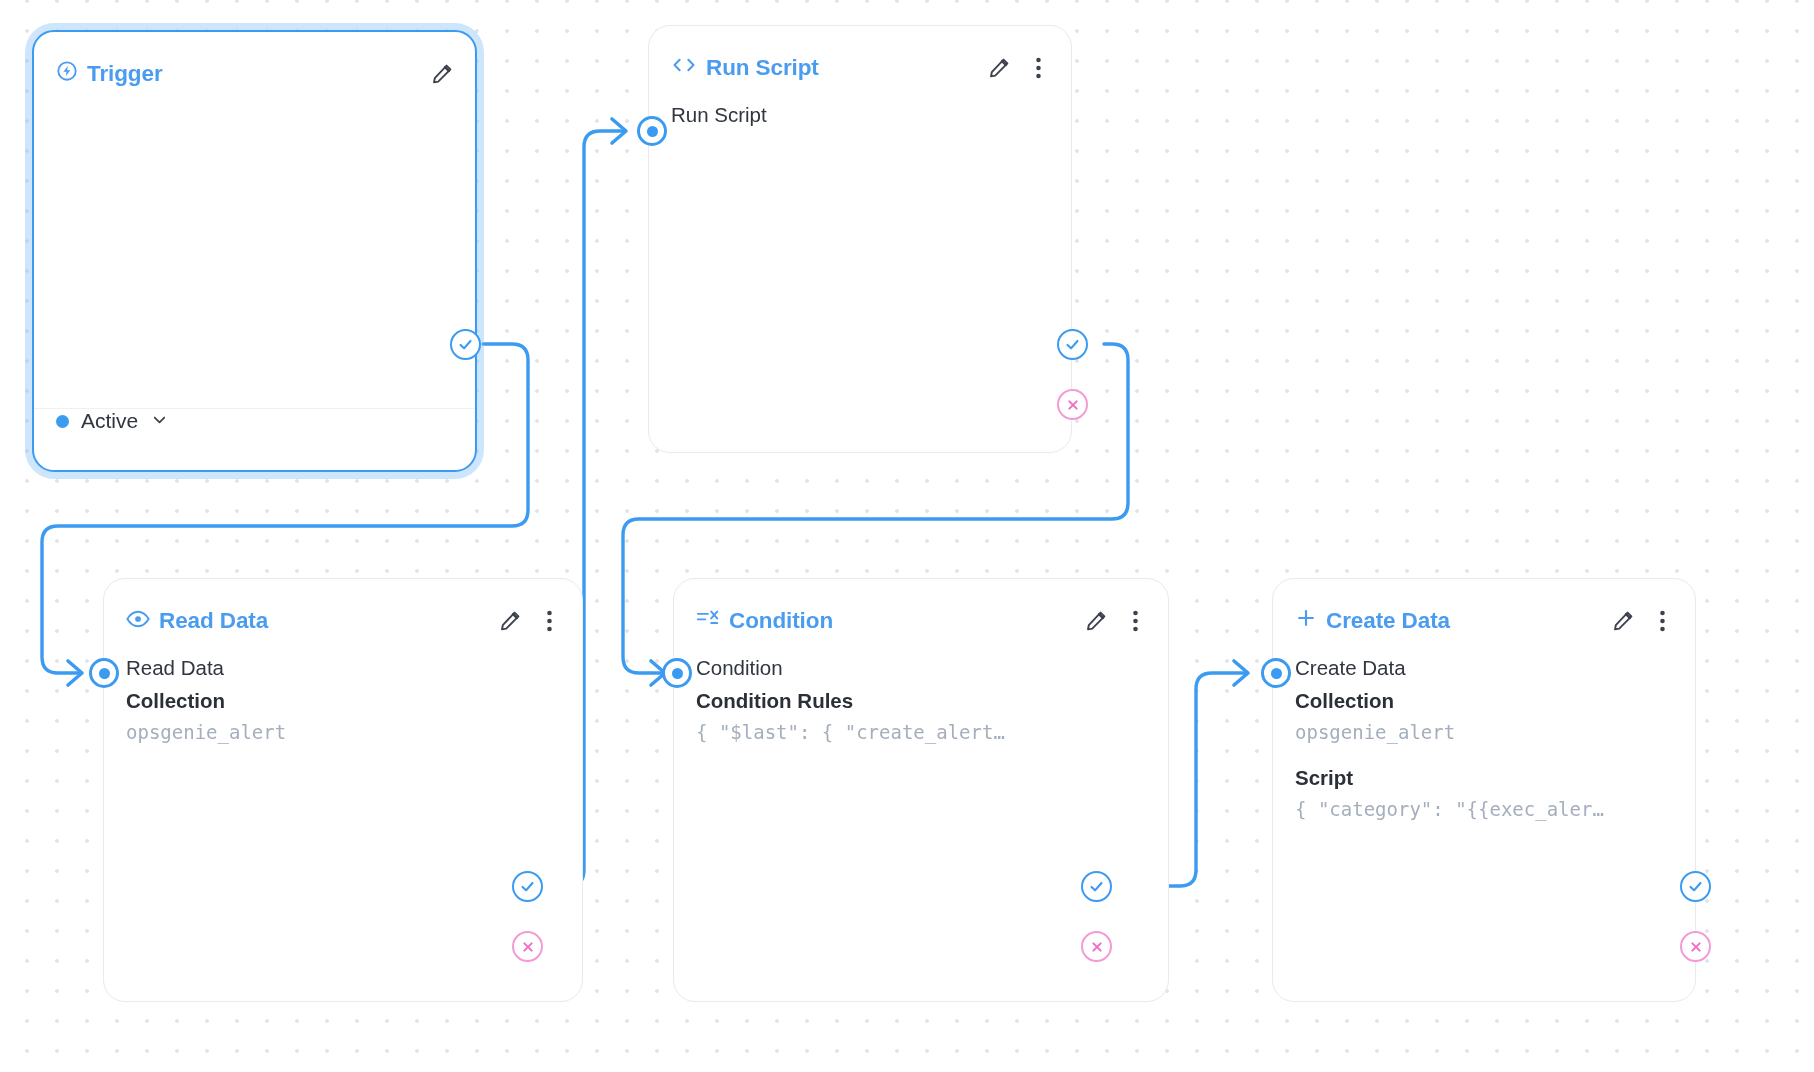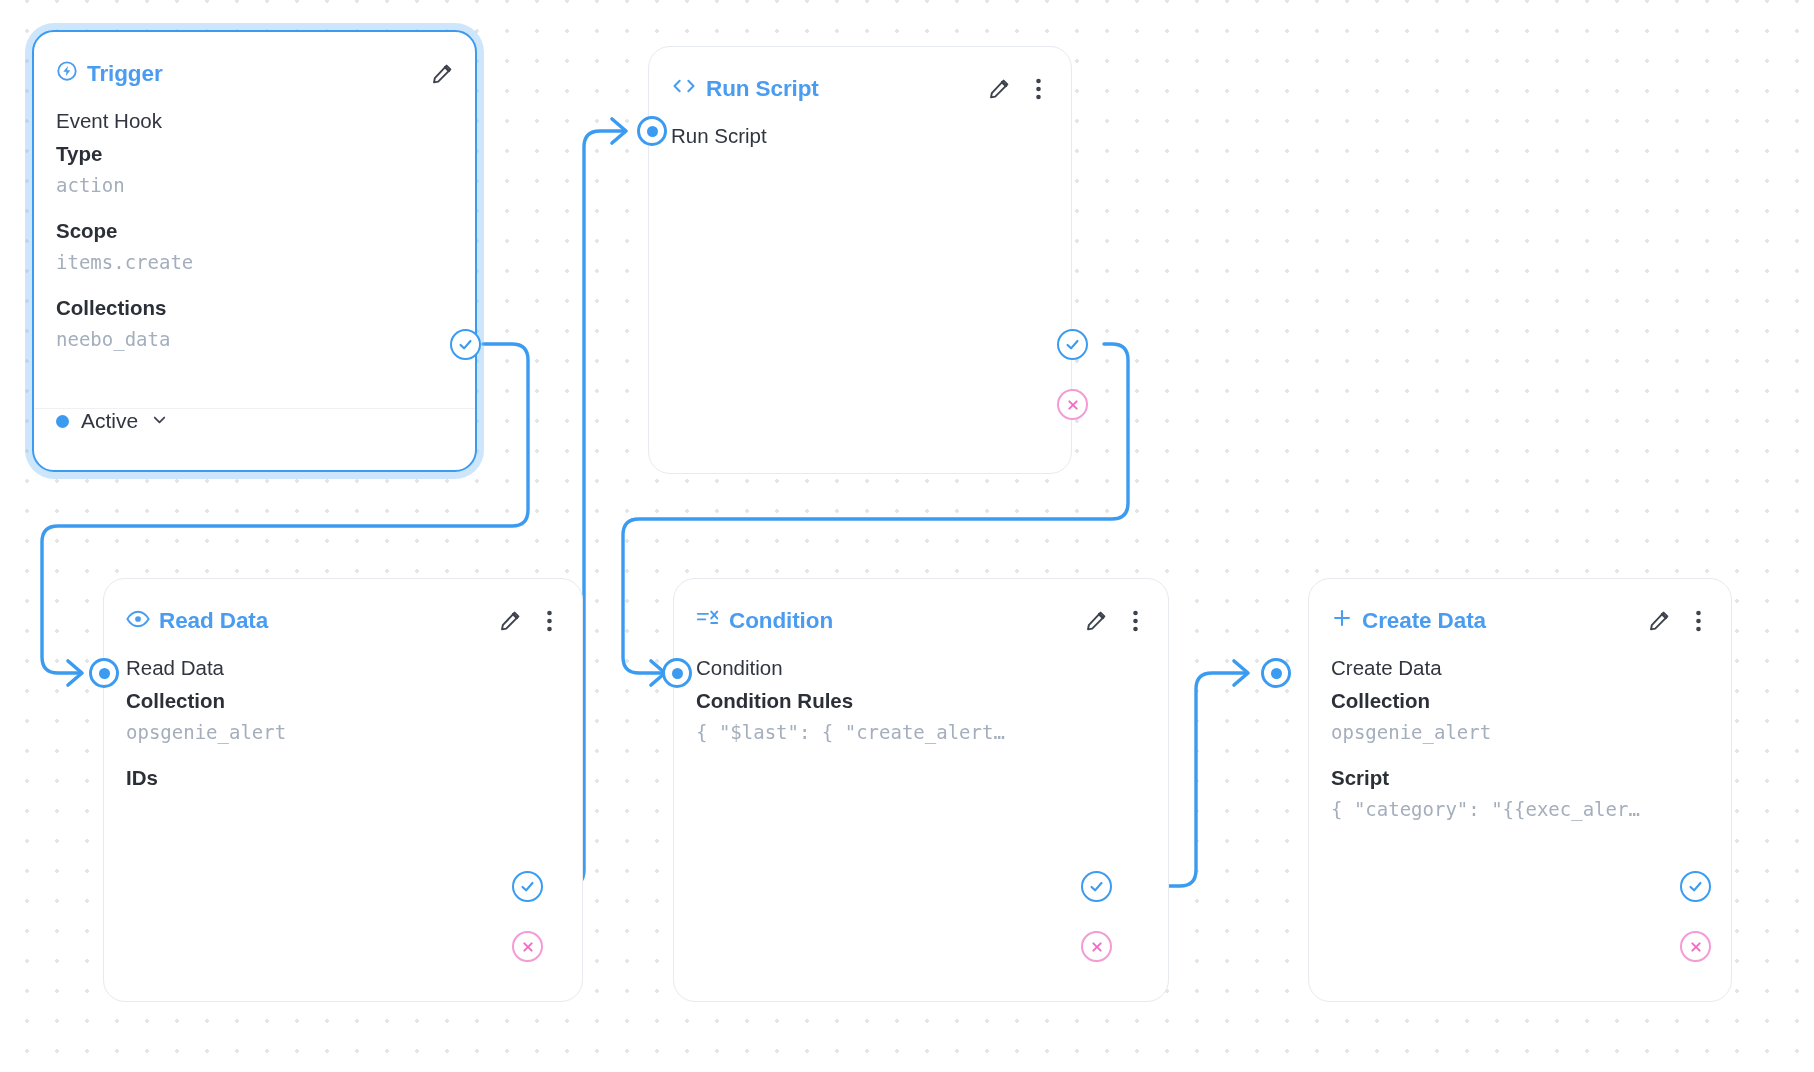--- a/index.html
+++ b/index.html
@@ -219,52 +219,41 @@
       <div class="head-actions">
         <span class="icon-btn">
           <svg width="24" height="24" viewBox="0 0 24 24" fill="none" stroke="#3d434d" stroke-width="1.9" stroke-linecap="round" stroke-linejoin="round">
             <path d="M16.6 3.6 L20.4 7.4 L8.2 19.6 L4 20.4 L4.8 16.2 Z"></path>
             <path d="M15.1 5.1 L18.9 8.9" stroke-width="2.6"></path>
           </svg>
         </span>
       </div>
     </div>
 
-    <div class="panel-body">
-      <div class="field-plain">Event Hook</div>
-      <div class="field-label">Type</div>
-      <div class="field-value">action</div>
-      <div class="field-gap"></div>
-      <div class="field-label">Scope</div>
-      <div class="field-value">items.create</div>
-      <div class="field-gap"></div>
-      <div class="field-label">Collections</div>
-      <div class="field-value">neebo_data</div>
-    </div>
 
     <div class="panel-footer">
       <div class="status-chip">
         <span class="status-dot"></span>
         <span class="status-text">Active</span>
         <span>
           <svg width="19" height="19" viewBox="0 0 24 24" fill="none" stroke="#3d434d" stroke-width="2.2" stroke-linecap="round" stroke-linejoin="round">
             <path d="M6 9.5 L12 15.5 L18 9.5"></path>
           </svg>
         </span>
       </div>
     </div>
   </div>
 
   <div class="port port-ok" style="left:450px; top:329px;">
     <svg width="17" height="17" viewBox="0 0 24 24" fill="none" stroke="#3b9bf0" stroke-width="3" stroke-linecap="round" stroke-linejoin="round">
       <path d="M5 12.6 L10 17.4 L19 7"></path>
     </svg>
   </div>
 
-  <div class="panel" style="left:648px; top:46px; width:424px; height:428px;">
+  <div class="panel" style="left:648px; top:25px; width:424px; height:428px;">
     <div class="panel-head">
       <div class="panel-title">
         <span>
           <svg width="26" height="20" viewBox="0 0 30 20" fill="none" stroke="#4a9cf0" stroke-width="2.3" stroke-linecap="round" stroke-linejoin="round">
             <path d="M10 4 L4 10 L10 16"></path>
             <path d="M20 4 L26 10 L20 16"></path>
           </svg>
         </span>
         <span>Run Script</span>
       </div>
@@ -329,21 +318,20 @@
             <circle cx="2.5" cy="19" r="2.3"></circle>
           </svg>
         </span>
       </div>
     </div>
     <div class="panel-body">
       <div class="field-plain">Read Data</div>
       <div class="field-label">Collection</div>
       <div class="field-value">opsgenie_alert</div>
       <div class="field-gap"></div>
-      <div class="field-label">IDs</div>
     </div>
   </div>
 
   <div class="port port-in" style="left:89px; top:658px;"></div>
 
   <div class="port port-ok" style="left:512px; top:871px;">
     <svg width="17" height="17" viewBox="0 0 24 24" fill="none" stroke="#3b9bf0" stroke-width="3" stroke-linecap="round" stroke-linejoin="round">
       <path d="M5 12.6 L10 17.4 L19 7"></path>
     </svg>
   </div>
@@ -398,21 +386,21 @@
       <path d="M5 12.6 L10 17.4 L19 7"></path>
     </svg>
   </div>
 
   <div class="port port-err" style="left:1081px; top:931px;">
     <svg width="16" height="16" viewBox="0 0 24 24" fill="none" stroke="#f06fc4" stroke-width="3" stroke-linecap="round">
       <path d="M6.5 6.5 L17.5 17.5 M17.5 6.5 L6.5 17.5"></path>
     </svg>
   </div>
 
-  <div class="panel" style="left:1272px; top:578px; width:424px; height:424px;margin-left:36px;">
+  <div class="panel" style="left:1272px; top:578px; width:424px; height:424px;">
     <div class="panel-head">
       <div class="panel-title">
         <span>
           <svg width="22" height="22" viewBox="0 0 24 24" fill="none" stroke="#4a9cf0" stroke-width="2.3" stroke-linecap="round">
             <path d="M12 4.5 V19.5"></path>
             <path d="M4.5 12 H19.5"></path>
           </svg>
         </span>
         <span>Create Data</span>
       </div>

